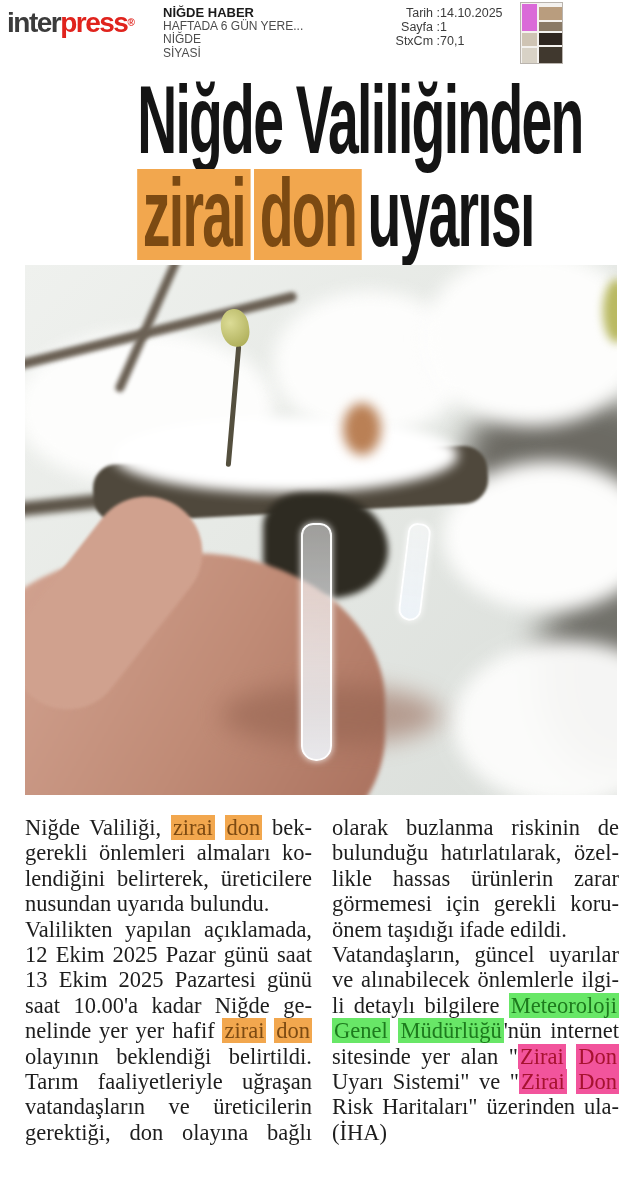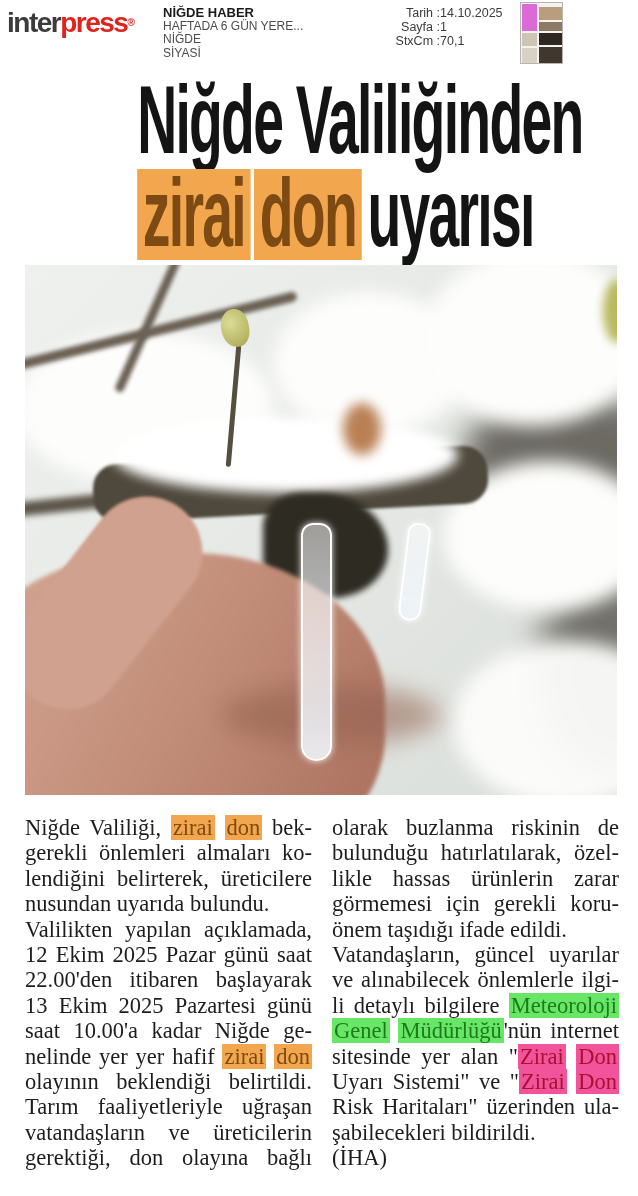--- a/index.html
+++ b/index.html
@@ -166,21 +166,20 @@
   </div>
 
   <div class="article">
     <div class="col colL">
         <div class="line j"><span>Niğde Valiliği, </span><span class="hl hl-o">zirai</span><span> </span><span class="hl hl-o">don</span><span> bek-</span></div>
         <div class="line j"><span>gerekli önlemleri almaları ko-</span></div>
         <div class="line j"><span>lendiğini belirterek, üreticilere</span></div>
         <div class="line"><span>nusundan uyarıda bulundu.</span></div>
         <div class="line j"><span>Valilikten yapılan açıklamada,</span></div>
         <div class="line j"><span>12 Ekim 2025 Pazar günü saat</span></div>
-        <div class="line j"><span>22.00'den itibaren başlayarak</span></div>
         <div class="line j"><span>13 Ekim 2025 Pazartesi günü</span></div>
         <div class="line j"><span>saat 10.00'a kadar Niğde ge-</span></div>
         <div class="line j"><span>nelinde yer yer hafif </span><span class="hl hl-o">zirai</span><span> </span><span class="hl hl-o">don</span></div>
         <div class="line j"><span>olayının beklendiği belirtildi.</span></div>
         <div class="line j"><span>Tarım faaliyetleriyle uğraşan</span></div>
         <div class="line j"><span>vatandaşların ve üreticilerin</span></div>
         <div class="line j"><span>gerektiği, don olayına bağlı</span></div>
       </div>
     <div class="col colR">
         <div class="line j"><span>olarak buzlanma riskinin de</span></div>
@@ -188,18 +187,17 @@
         <div class="line j"><span>likle hassas ürünlerin zarar</span></div>
         <div class="line j"><span>görmemesi için gerekli koru-</span></div>
         <div class="line"><span>önem taşıdığı ifade edildi.</span></div>
         <div class="line j"><span>Vatandaşların, güncel uyarılar</span></div>
         <div class="line j"><span>ve alınabilecek önlemlerle ilgi-</span></div>
         <div class="line j"><span>li detaylı bilgilere </span><span class="hl hl-g">Meteoroloji</span></div>
         <div class="line j"><span class="hl hl-g">Genel</span><span> </span><span class="hl hl-g">Müdürlüğü</span><span>'nün internet</span></div>
         <div class="line j"><span>sitesinde yer alan "</span><span class="hl hl-p">Zirai</span><span> </span><span class="hl hl-p">Don</span></div>
         <div class="line j"><span>Uyarı Sistemi" ve "</span><span class="hl hl-p">Zirai</span><span> </span><span class="hl hl-p">Don</span></div>
         <div class="line j"><span>Risk Haritaları" üzerinden ula-</span></div>
-        <div class="line"><span>şabilecekleri bildirildi.</span></div>
         <div class="line"><span>(İHA)</span></div>
       </div>
   </div>
 
 </div>
 
 </body></html>

